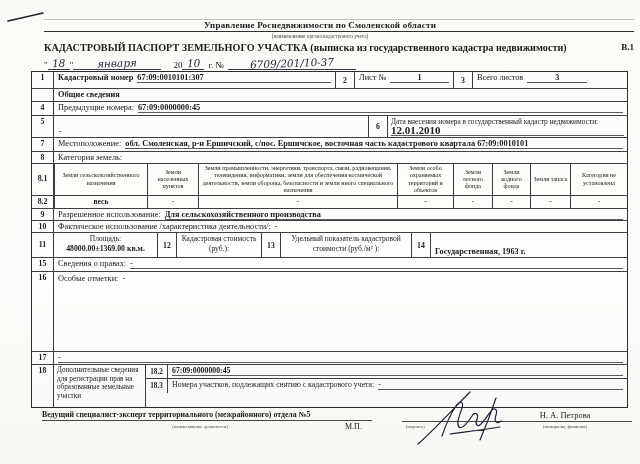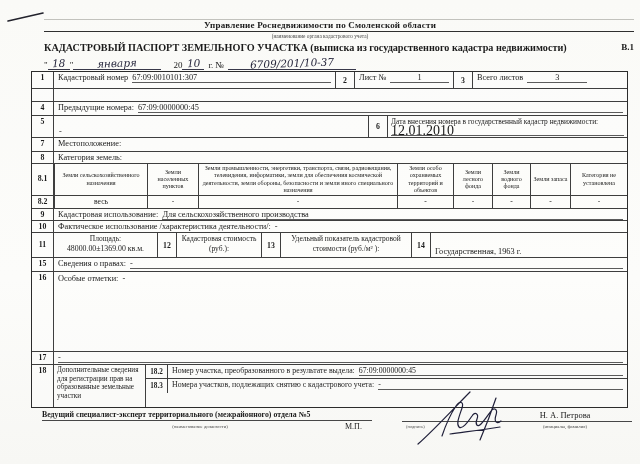--- a/index.html
+++ b/index.html
@@ -27,21 +27,21 @@
   
   .tbl { position:absolute; left:31px; top:71px; width:597px; border:1.6px solid #2c2c2c; background:rgba(255,255,255,.25); }
   .row { display:flex; align-items:stretch; border-bottom:1px solid #3e3e3e; overflow:hidden; }
   .row:last-child { border-bottom:none; }
   .h17{height:17px}.h13{height:13px}.h14{height:14px}.h22{height:22px}.h12{height:12px}
   .h32{height:32px}.h25{height:25px}.h80{height:80px}.h42{height:42px}
   .num { width:22px; min-width:22px; border-right:1px solid #3e3e3e; text-align:center; font-weight:bold; font-size:7.8px; padding-top:1px; }
   .numi { width:20px; min-width:20px; border-left:1px solid #3e3e3e; border-right:1px solid #3e3e3e; text-align:center; font-weight:bold; font-size:7.8px; display:flex; align-items:center; justify-content:center; }
   .c { padding:1px 4px; font-size:8.3px; display:flex; align-items:baseline; gap:4px; overflow:hidden; white-space:nowrap; }
   .grow { flex:1; }
-  .bold { font-weight:normal; }
+  .bold { font-weight:bold; }
   .fill { flex:1; border-bottom:1px solid #5b5b5b; display:flex; align-items:baseline; gap:4px; min-height:9px; }
   .gc { border-left:1px solid #3e3e3e; display:flex; align-items:center; justify-content:center; text-align:center; font-size:6.1px; line-height:7.3px; padding:0 2px; overflow:hidden; }
   .gc:first-of-type { border-left:none; }
   .w1{width:93px;min-width:93px}.w2{width:51px;min-width:51px}.w3{width:199px;min-width:199px}
   .w4{width:56px;min-width:56px}.w5{width:39px;min-width:39px}.w6{width:38px;min-width:38px}
   .w7{width:40px;min-width:40px}.w8{flex:1}
   .stack { display:block; padding:1px 3px; font-size:7.5px; line-height:9.5px; overflow:hidden; white-space:nowrap;text-align:center; }
   .c5 { width:314px; min-width:314px; display:flex; align-items:flex-end; padding:1px 5px; font-size:8.3px; }
   .c6 { flex:1; padding:1px 3px; font-size:7.4px; line-height:9px; overflow:hidden; }
   .c6 .vrow { display:flex; align-items:baseline; }
@@ -112,20 +112,23 @@
       <div class="c grow">
         <span>Всего листов</span>
         <span class="fill" style="max-width:60px">
             <span class="bold" style="margin:0 auto">3</span>
           </span>
       </div>
     </div>
 
     <div class="row h13">
       <div class="num"></div>
+      <div class="c grow">
+          <span class="bold">Общие сведения</span>
+        </div>
     </div>
 
     <div class="row h14">
       <div class="num">4</div>
       <div class="c grow">
         <span>Предыдущие номера:</span>
         <span class="fill">
             <span class="bold">67:09:0000000:45</span>
           </span>
       </div>
@@ -134,30 +137,33 @@
     <div class="row h22">
       <div class="num">5</div>
       <div class="c5">
           <span>-</span>
         </div>
       <div class="numi">6</div>
       <div class="c6">
         <div>Дата внесения номера в государственный кадастр недвижимости:</div>
         <div class="vrow">
             <span class="fill">
-              <span class="bold" style="font-size:14px">12.01.2010</span>
+              <span class="bold" style="font-size:11px">12.01.2010</span>
             </span>
           </div>
       </div>
     </div>
 
     <div class="row h14">
       <div class="num">7</div>
       <div class="c grow">
         <span>Местоположение:</span>
+        <span class="fill">
+            <span class="bold">обл. Смоленская, р-н Ершичский, с/пос. Ершичское, восточная часть кадастрового квартала 67:09:0010101</span>
+          </span>
       </div>
     </div>
 
     <div class="row h12">
       <div class="num">8</div>
       <div class="c grow">
           <span>Категория земель:</span>
         </div>
     </div>
 
@@ -181,21 +187,21 @@
       <div class="gc w4" style="font-size:7.6px">-</div>
       <div class="gc w5" style="font-size:7.6px">-</div>
       <div class="gc w6" style="font-size:7.6px">-</div>
       <div class="gc w7" style="font-size:7.6px">-</div>
       <div class="gc w8" style="font-size:7.6px">-</div>
     </div>
 
     <div class="row h12">
       <div class="num">9</div>
       <div class="c grow">
-        <span>Кадастровая использование:</span>
+        <span>Разрешенное использование:</span>
         <span class="fill">
             <span class="bold">Для сельскохозяйственного производства</span>
           </span>
       </div>
     </div>
 
     <div class="row h12">
       <div class="num">10</div>
       <div class="c grow">
         <span>Фактическое использование /характеристика деятельности/:</span>
@@ -252,21 +258,20 @@
       </div>
     </div>
 
     <div class="row h42">
       <div class="num">18</div>
       <div class="r18label">Дополнительные сведения для регистрации прав на образованные земельные участки</div>
       <div class="subcol">
         <div class="subrow">
           <div class="subnum">18.2</div>
           <div class="c grow" style="font-size:7.8px">
-            <span>Номер участка, преобразованного в результате выдела:</span>
             <span class="fill">
                 <span class="bold">67:09:0000000:45</span>
               </span>
           </div>
         </div>
         <div class="subrow">
           <div class="subnum">18.3</div>
           <div class="c grow" style="font-size:7.8px">
             <span>Номера участков, подлежащих снятию с кадастрового учета:</span>
             <span class="fill">

